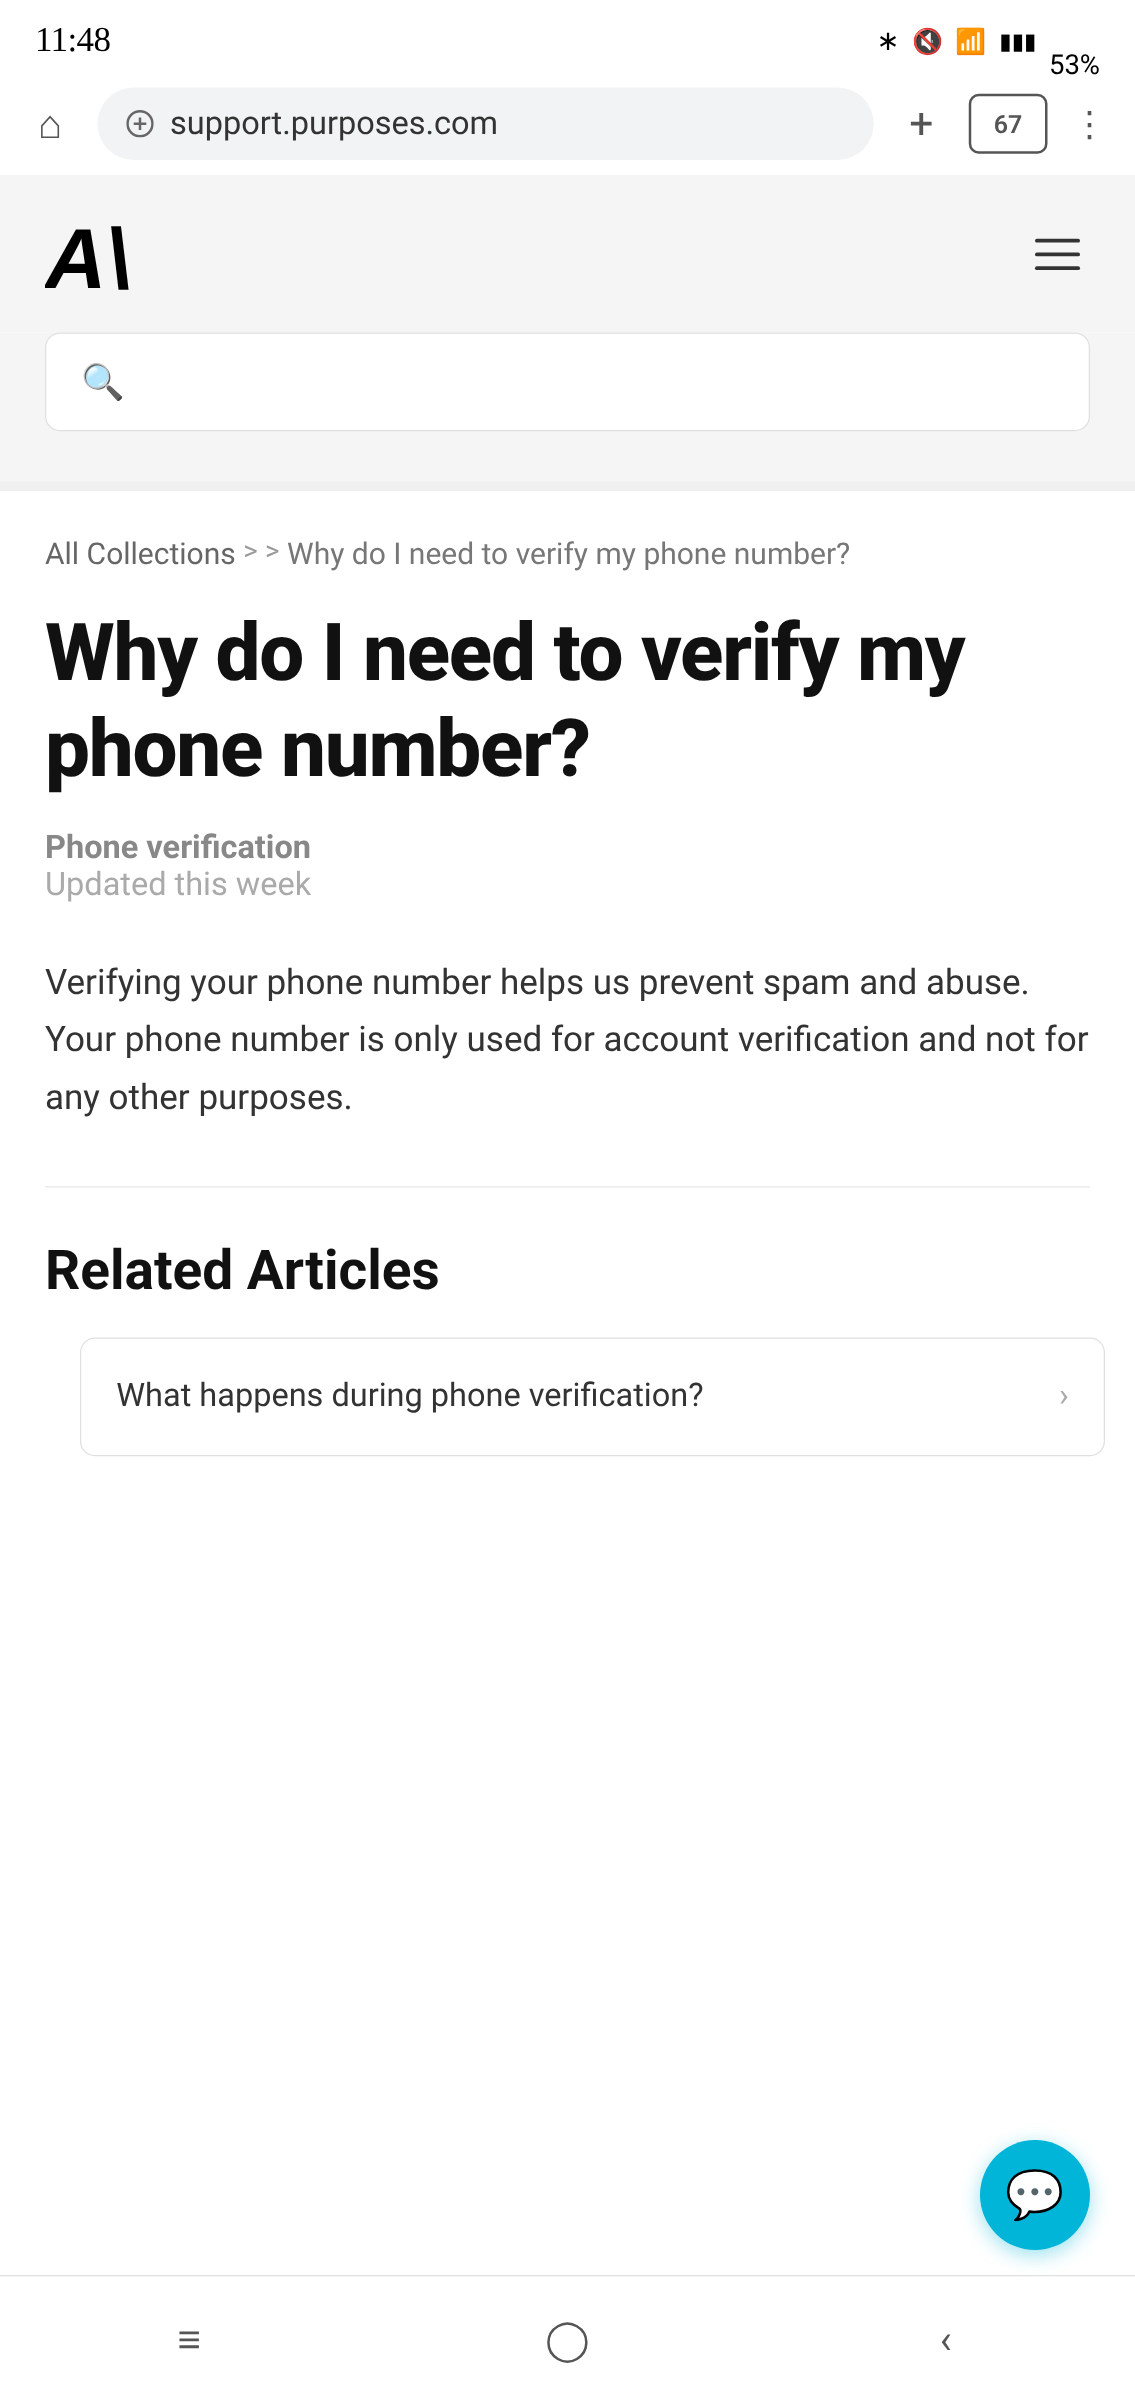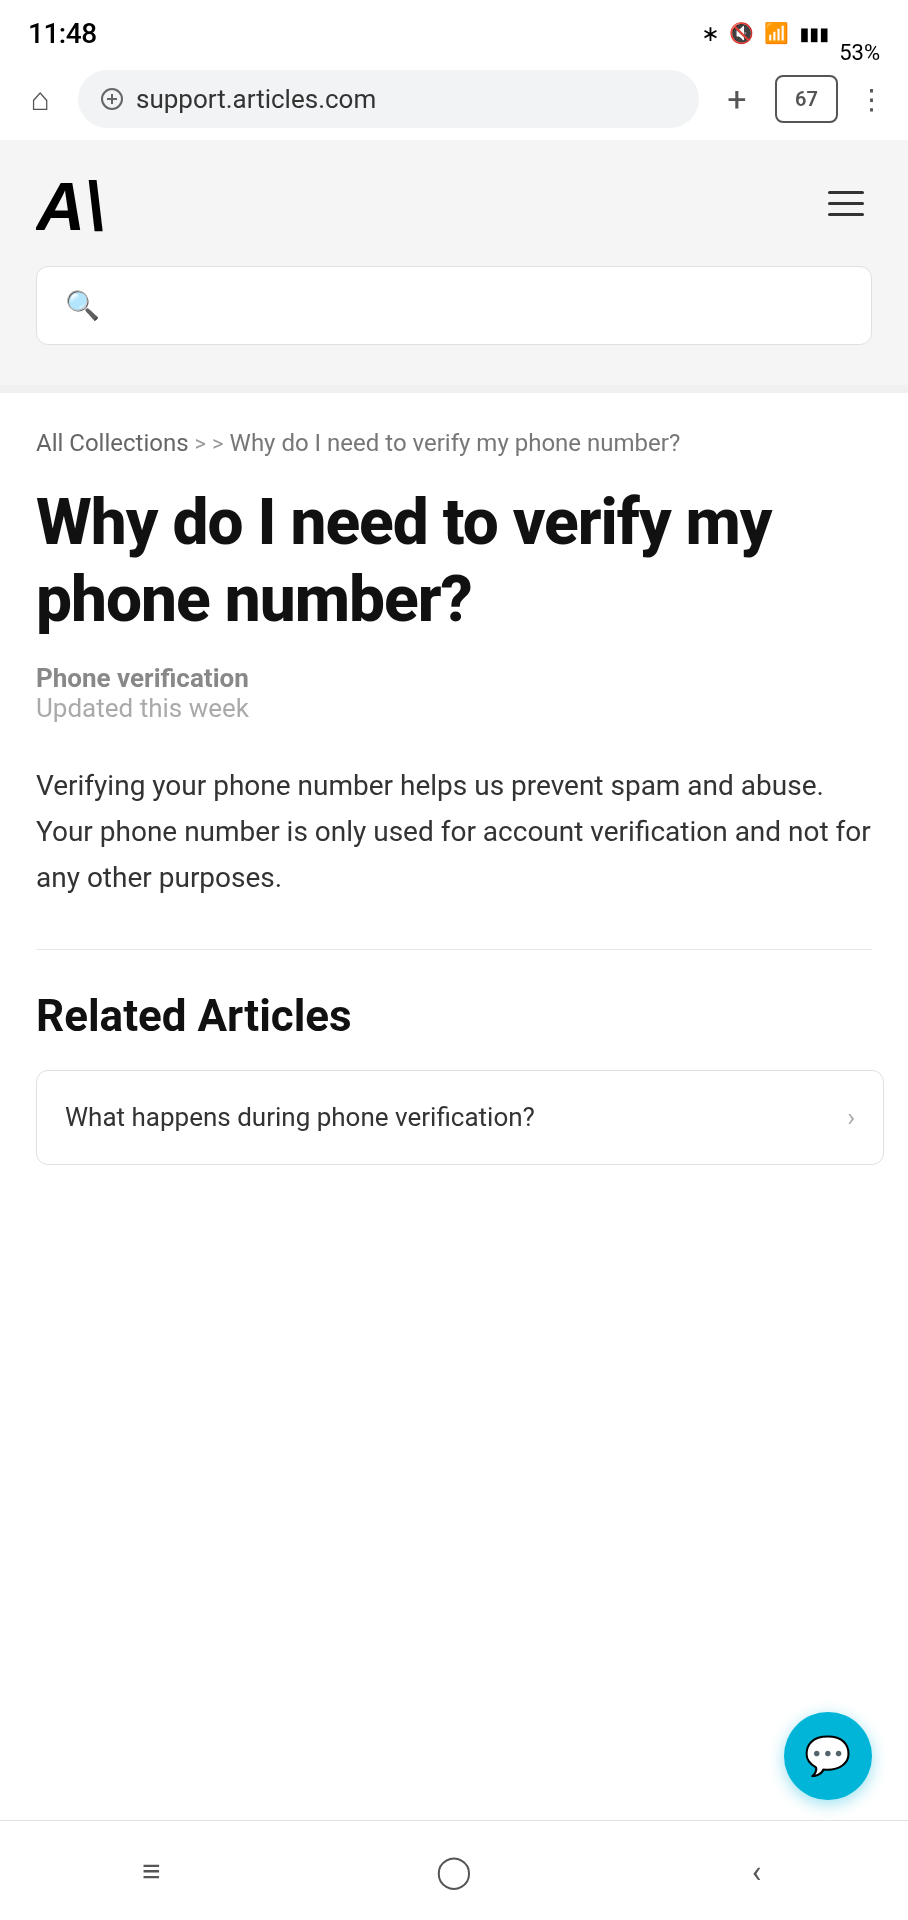--- a/index.html
+++ b/index.html
@@ -25,20 +25,21 @@
       justify-content: space-between;
       padding: 12px 28px 8px 28px;
       height: 62px;
     }
 
     .status-time {
       font-size: 28px;
       font-weight: 500;
       color: #000;
       letter-spacing: -0.5px;
+      font-family: Liberation Serif, serif;
     }
 
     .status-icons {
       display: flex;
       align-items: center;
       gap: 10px;
     }
 
     .status-icon-text {
       font-size: 22px;
@@ -204,21 +205,20 @@
 
     
     .main-content {
       background: #ffffff;
       padding: 36px 36px 0 36px;
     }
 
     
     .breadcrumb {
       display: flex;
-      align-items: center;
       flex-wrap: wrap;
       gap: 6px;
       margin-bottom: 12px;
     }
 
     .breadcrumb-link {
       font-size: 24px;
       color: #666;
       text-decoration: none;
     }
@@ -283,20 +283,21 @@
     }
 
     .related-article-card {
       border: 1.5px solid #e0e0e0;
       border-radius: 12px;
       padding: 28px 28px;
       display: flex;
       align-items: center;
       justify-content: space-between;
       margin-bottom: 16px;
+      margin-left: 28px;
     }
 
     .related-article-text {
       font-size: 26px;
       color: #333;
       flex: 1;
       line-height: 1.4;
     }
 
     .related-arrow {
@@ -376,21 +377,21 @@
     <span class="home-icon">⌂</span>
   </div>
   <div class="address-bar">
     <div class="address-security-icon">
       <svg width="22" height="22" viewBox="0 0 22 22" fill="none">
         <circle cx="11" cy="11" r="10" stroke="#666" stroke-width="2"></circle>
         <line x1="6" y1="11" x2="16" y2="11" stroke="#666" stroke-width="2"></line>
         <line x1="11" y1="6" x2="11" y2="16" stroke="#666" stroke-width="2"></line>
       </svg>
     </div>
-    <span class="address-url">support.articles.com</span>
+    <span class="address-url">support.purposes.com</span>
   </div>
   <div class="browser-add-btn">
     <span class="add-icon">+</span>
   </div>
   <div class="browser-tab-btn">
     <span class="tab-count">67</span>
   </div>
   <div class="browser-menu-btn">
     <span class="menu-dots">⋮</span>
   </div>

